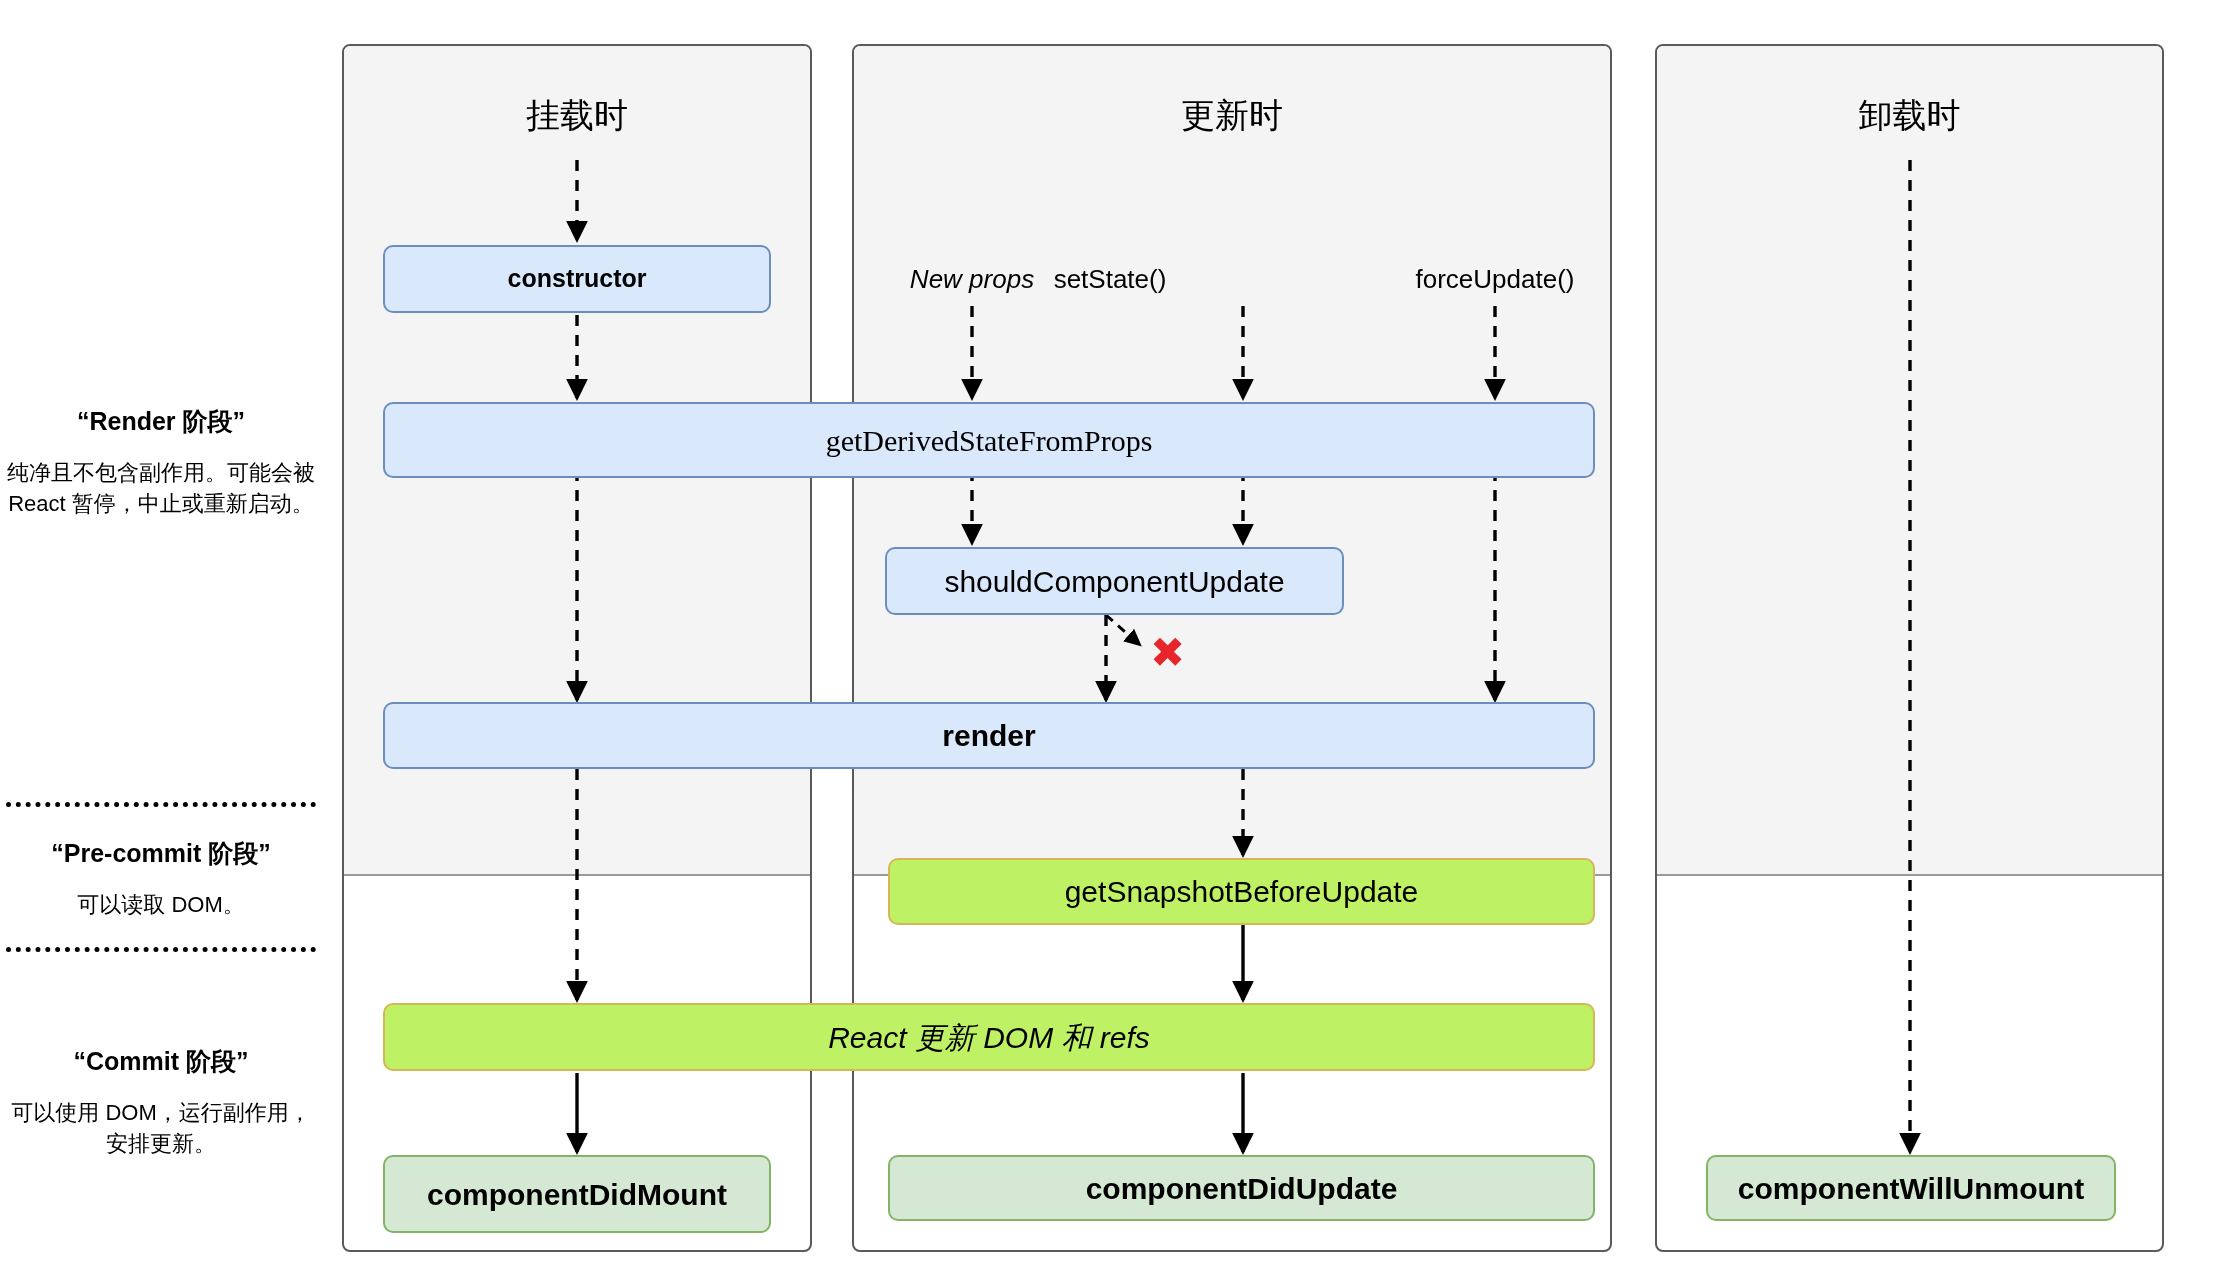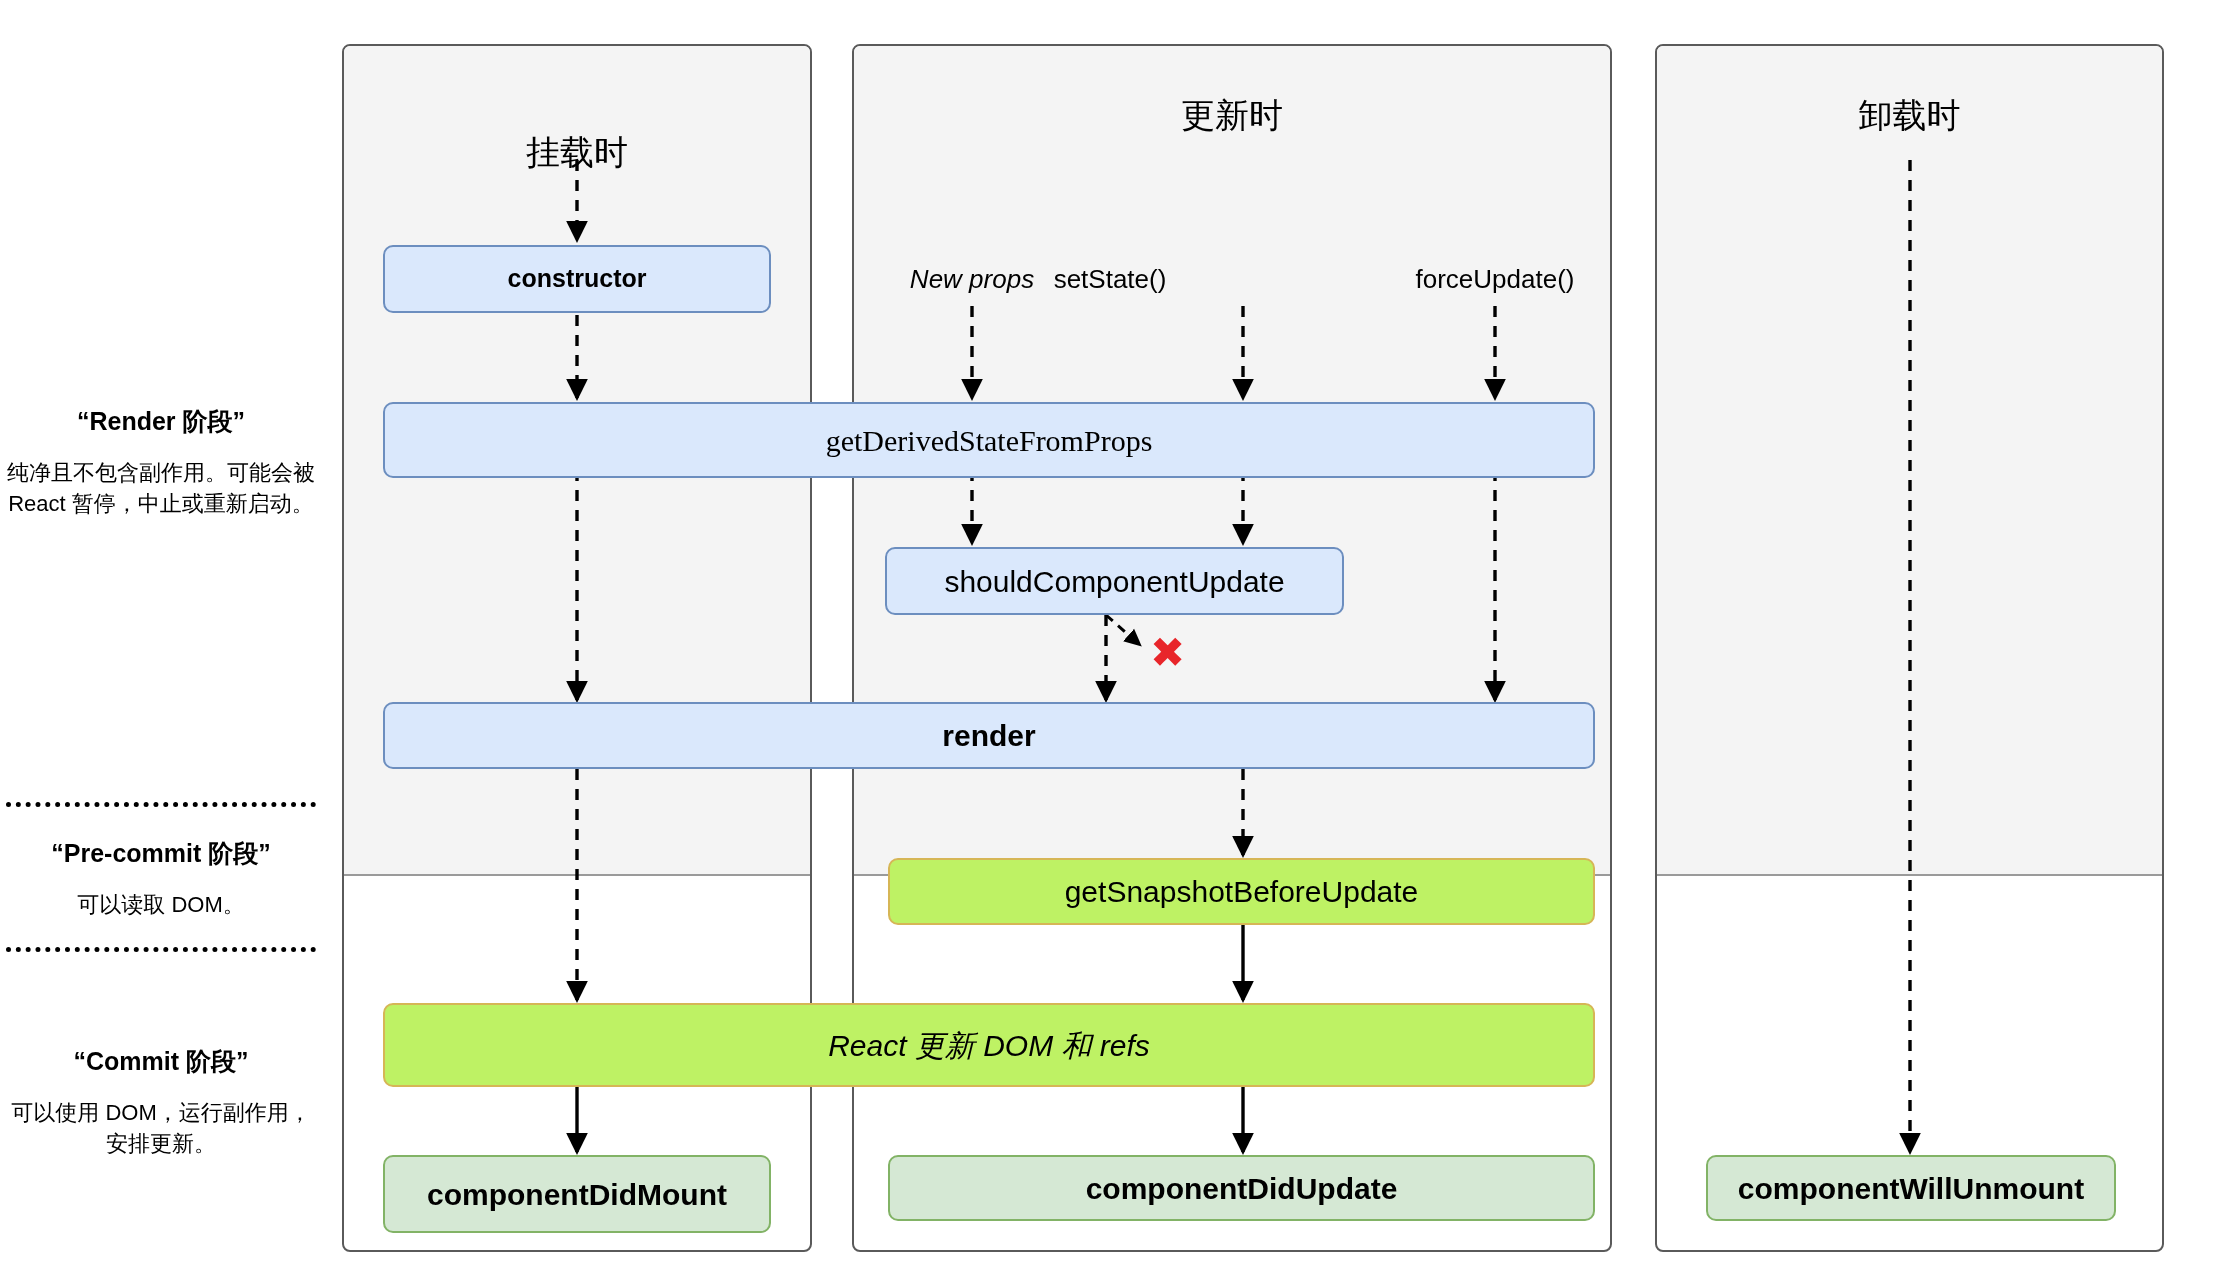--- a/index.html
+++ b/index.html
@@ -66,21 +66,21 @@
 
   <div class="legend-rule" style="top:947px;"></div>
 
   <div class="legend-block" style="top:1046px;">
     <div class="legend-title">“Commit 阶段”</div>
     <div class="legend-desc">可以使用 DOM，运行副作用，安排更新。</div>
   </div>
 
   <div class="panel" style="left:342px;top:44px;width:470px;height:1208px;">
     <div class="panel-grey" style="height:830px;"></div>
-    <div class="panel-head" style="top:52px;margin-top:37px;">挂载时</div>
+    <div class="panel-head" style="top:52px;">挂载时</div>
   </div>
 
   <div class="panel" style="left:852px;top:44px;width:760px;height:1208px;">
     <div class="panel-grey" style="height:830px;"></div>
     <div class="panel-head" style="top:52px;">更新时</div>
   </div>
 
   <div class="panel" style="left:1655px;top:44px;width:509px;height:1208px;text-decoration:underline;">
     <div class="panel-grey" style="height:830px;"></div>
     <div class="panel-head" style="top:52px;">卸载时</div>
@@ -136,21 +136,21 @@
   <div class="lbox blue bold" style="left:383px;top:245px;width:388px;height:68px;font-size:25px;">constructor</div>
 
   <div class="lbox blue" style="left:383px;top:402px;width:1212px;height:76px;font-size:30px;font-family:Liberation Serif, serif;">getDerivedStateFromProps</div>
 
   <div class="lbox blue" style="left:885px;top:547px;width:459px;height:68px;font-size:30px;">shouldComponentUpdate</div>
 
   <div class="lbox blue bold" style="left:383px;top:702px;width:1212px;height:67px;font-size:30px;">render</div>
 
   <div class="lbox yellow" style="left:888px;top:858px;width:707px;height:67px;font-size:30px;">getSnapshotBeforeUpdate</div>
 
-  <div class="lbox yellow ital" style="left:383px;top:1003px;width:1212px;height:84px;font-size:30px;">React 更新 DOM 和 refs</div>
+  <div class="lbox yellow ital" style="left:383px;top:1003px;width:1212px;height:68px;font-size:30px;">React 更新 DOM 和 refs</div>
 
   <div class="lbox green bold" style="left:383px;top:1155px;width:388px;height:78px;font-size:30px;">componentDidMount</div>
 
   <div class="lbox green bold" style="left:888px;top:1155px;width:707px;height:66px;font-size:30px;">componentDidUpdate</div>
 
   <div class="lbox green bold" style="left:1706px;top:1155px;width:410px;height:66px;font-size:30px;">componentWillUnmount</div>
 
 </div>
 
 </body></html>

